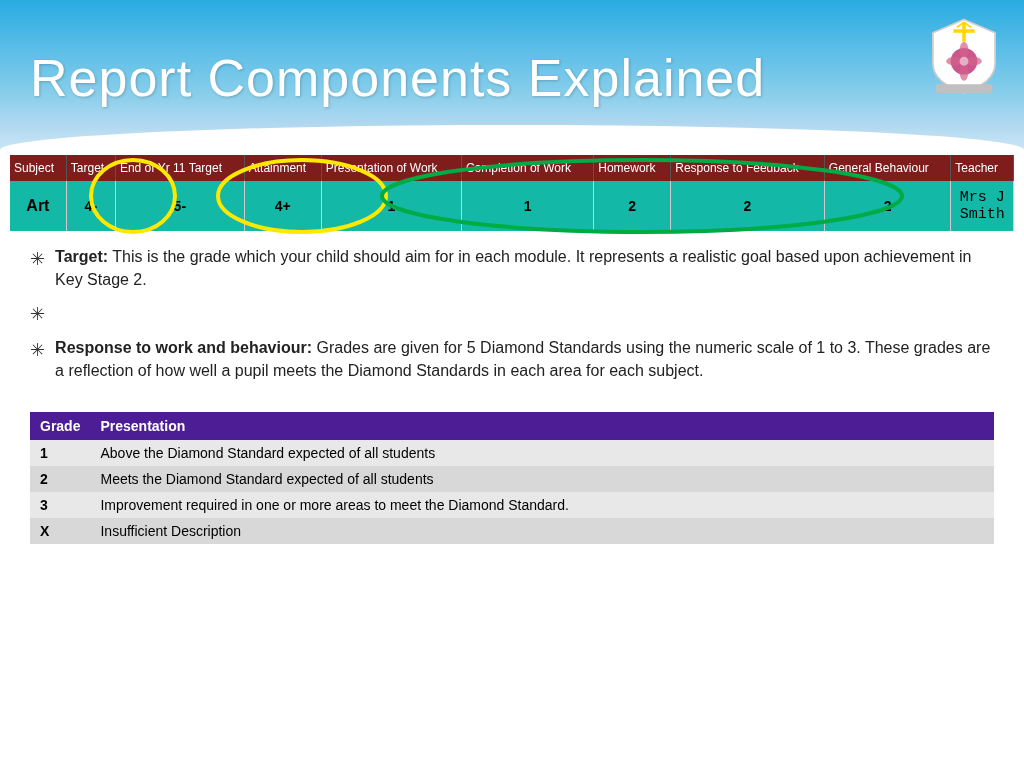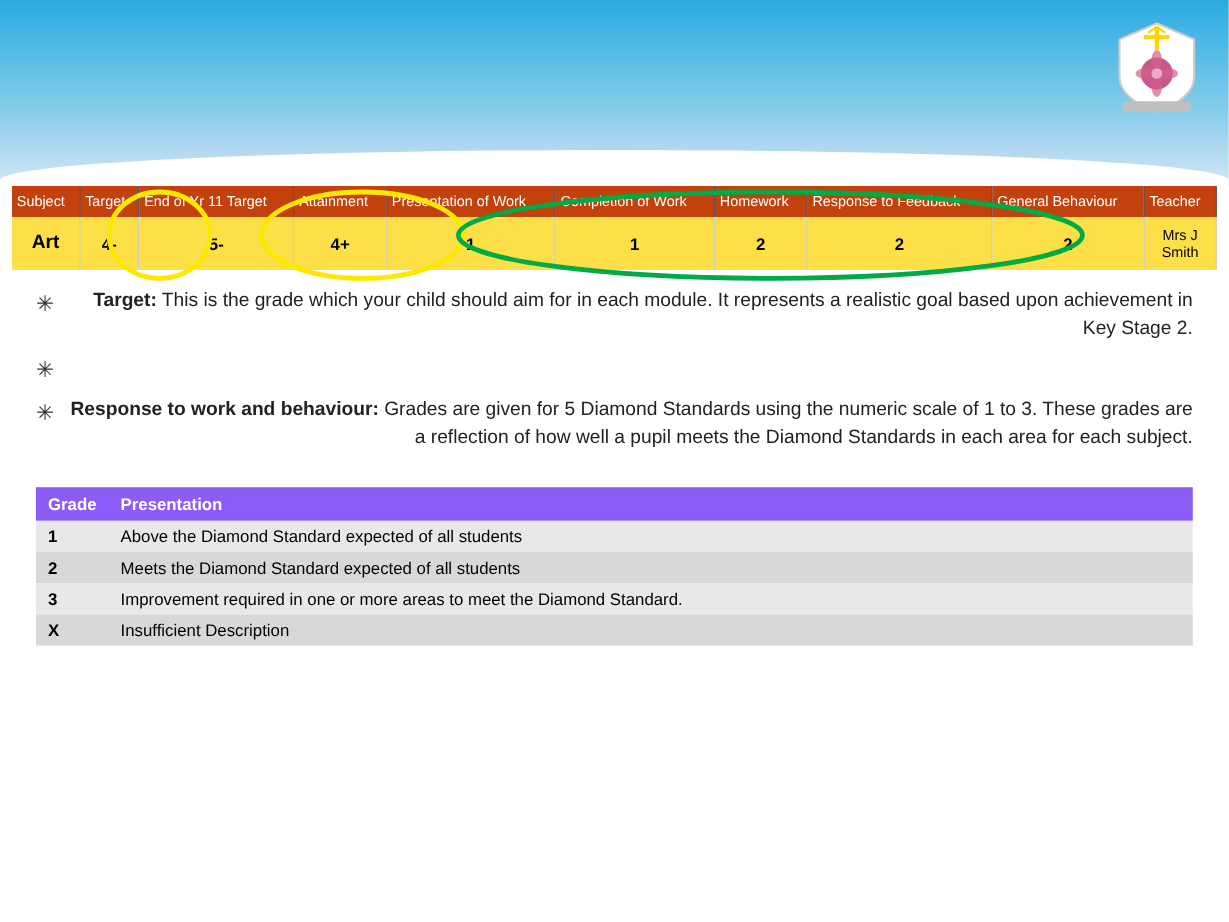--- a/index.html
+++ b/index.html
@@ -57,49 +57,50 @@
       padding: 0 10px;
       position: relative;
     }
 
     .report-table {
       width: 100%;
       border-collapse: collapse;
       font-size: 12px;
     }
     .report-table thead tr {
-      background: #c2410c;
+      background: #7f1d1d;
       color: white;
     }
     .report-table thead th {
       padding: 6px 4px;
       text-align: left;
       font-weight: normal;
       border-right: 1px solid #555;
       vertical-align: top;
       line-height: 1.2;
     }
     .report-table tbody tr {
-      background: #fde047;
+      background: #14b8a6;
     }
     .report-table tbody td {
       padding: 8px 4px;
       text-align: center;
       border-right: 1px solid #ccc;
       font-size: 14px;
       font-weight: bold;
     }
     .report-table tbody td.subject-col {
       font-weight: bold;
       font-size: 16px;
       text-align: center;
     }
     .report-table tbody td.teacher-col {
       font-weight: normal;
-      font-size: 12px;
+      font-size: 15px;
+      font-family: Liberation Mono, monospace;
     }
 
     
     .table-wrapper {
       position: relative;
       margin-top: 0;
     }
 
     
     .content {
@@ -114,37 +115,36 @@
     }
     .bullet-star {
       font-size: 18px;
       color: #333;
       margin-right: 10px;
       margin-top: 1px;
       flex-shrink: 0;
     }
     .bullet-text {
       color: #222;
-      text-align: right;
     }
     .bullet-text strong {
       font-weight: bold;
     }
 
     
     .grade-section {
       padding: 10px 30px 20px 30px;
     }
     .grade-table {
       width: 100%;
       border-collapse: collapse;
       font-size: 14px;
     }
     .grade-table thead tr {
-      background: #8b5cf6;
+      background: #4c1d95;
       color: white;
     }
     .grade-table thead th {
       padding: 6px 10px;
       text-align: left;
       font-weight: bold;
     }
     .grade-table tbody tr:nth-child(odd) {
       background: #e8e8e8;
     }
@@ -156,20 +156,21 @@
     }
     .grade-table tbody td:first-child {
       font-weight: bold;
       width: 60px;
     }
   </style>
 </head>
 <body>
 
 <div class="header">
+  <span class="header-title">Report Components Explained</span>
 
   <div class="logo">
     <svg class="logo-shield" viewBox="0 0 80 90" xmlns="http://www.w3.org/2000/svg">
 
       <path d="M40 5 L75 20 L75 55 Q75 75 40 88 Q5 75 5 55 L5 20 Z" fill="white" stroke="#ccc" stroke-width="2"></path>
 
       <line x1="40" y1="8" x2="40" y2="30" stroke="#FFD700" stroke-width="4"></line>
       <line x1="28" y1="18" x2="52" y2="18" stroke="#FFD700" stroke-width="4"></line>
 
       <line x1="40" y1="8" x2="32" y2="14" stroke="#FFD700" stroke-width="2"></line>

